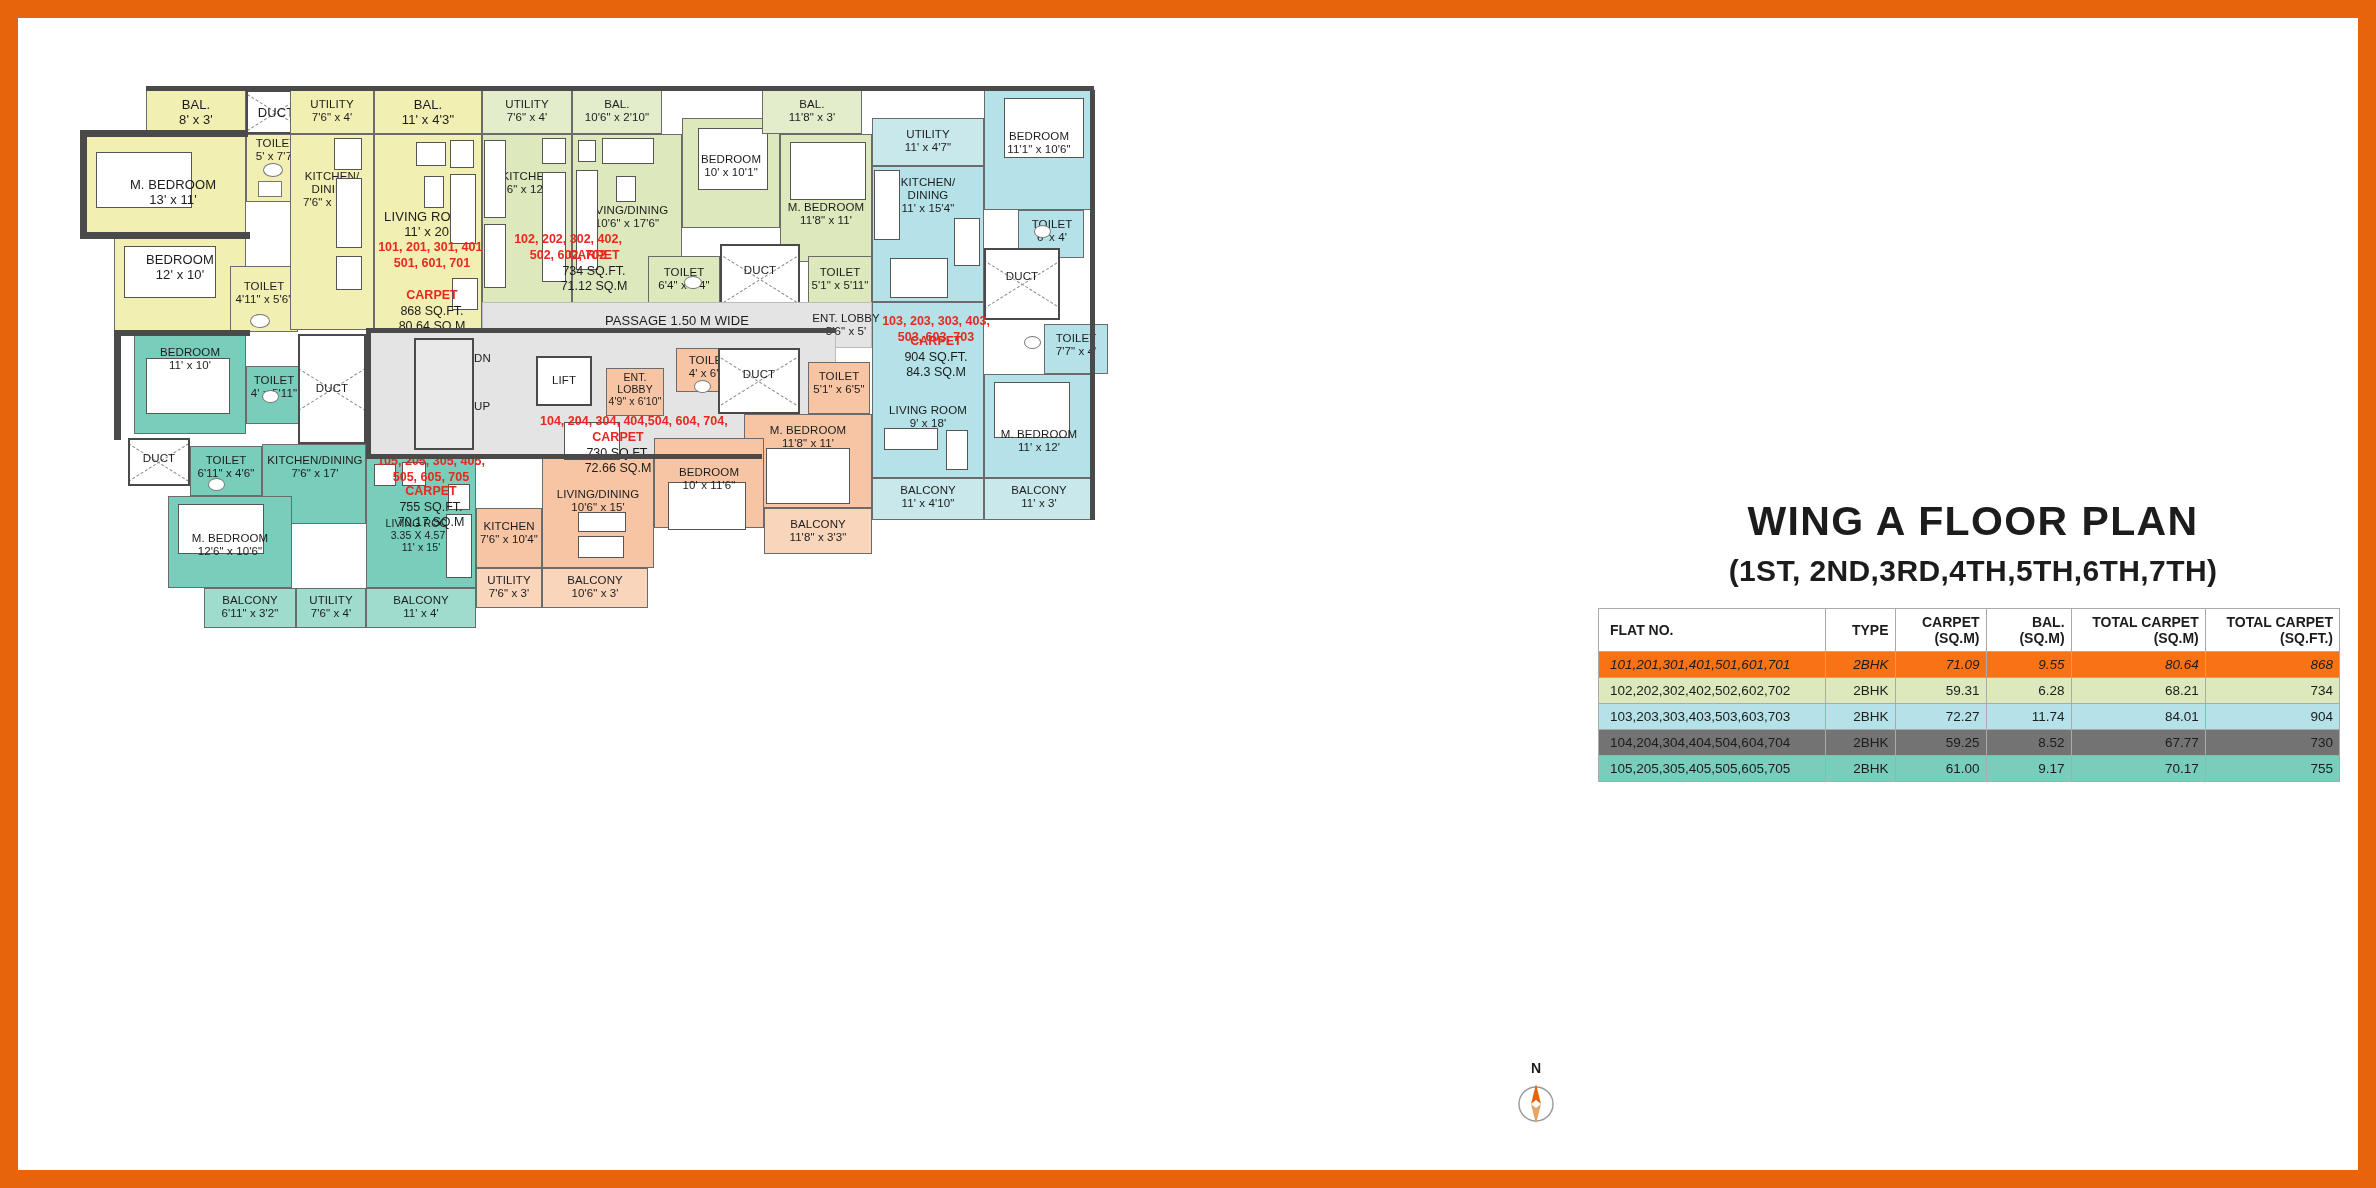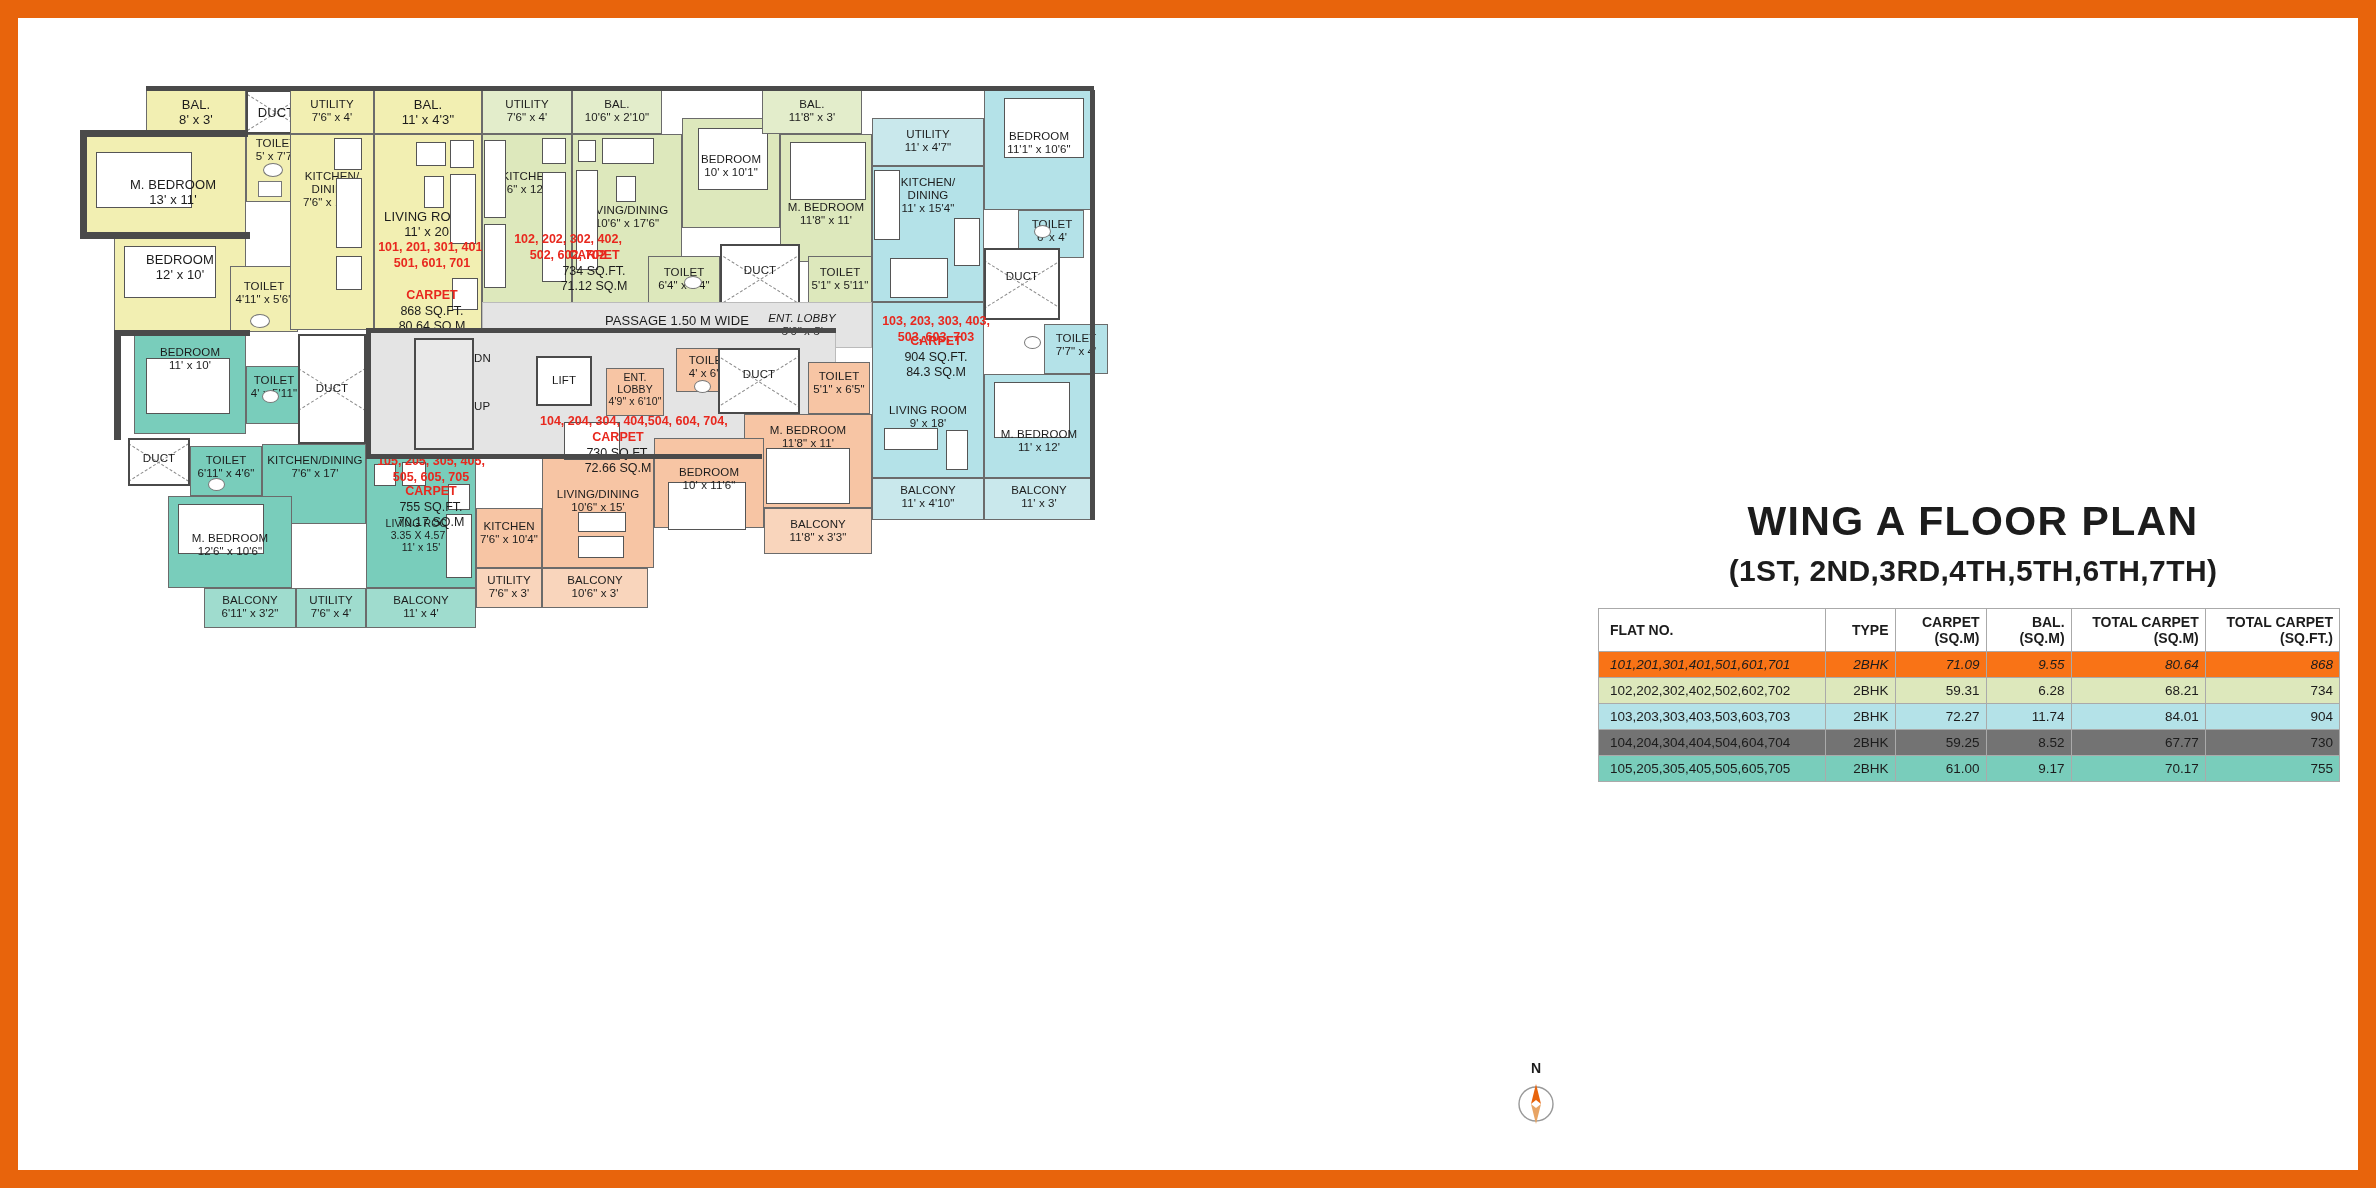--- a/index.html
+++ b/index.html
@@ -254,21 +254,21 @@
     <div class="lbl sm" style="left:456px;top:382px;width:30px;text-align:left;"><span>UP</span></div>
 
     <div class="rm" style="left:518px;top:338px;width:56px;height:50px;background:#fff;border:2px solid #4a4a4a;"></div>
     <div class="lbl sm" style="left:518px;top:356px;width:56px;"><span>LIFT</span></div>
 
     <div class="rm" style="left:588px;top:350px;width:58px;height:48px;background:#F7C5A4;"></div>
     <div class="lbl xs" style="left:584px;top:354px;width:66px;">
       ENT.<br>LOBBY<br><span>4'9" x 6'10"</span>
     </div>
 
-    <div class="lbl sm" style="left:746px;top:294px;width:76px;font-style:italic;">
+    <div class="lbl sm" style="left:790px;top:294px;width:76px;">
       ENT. LOBBY<br><span>5'6" x 5'</span>
     </div>
 
     <div class="rm" style="left:658px;top:330px;width:66px;height:44px;background:#F7C5A4;"></div>
     <div class="lbl sm" style="left:654px;top:336px;width:74px;">
       <span>TOILET</span><br><span>4' x 6'5"</span>
     </div>
     <div class="furn2" style="left:676px;top:362px;width:17px;height:13px;border-radius:50%;"></div>
 
     <div class="duct" style="left:700px;top:330px;width:82px;height:66px;"></div>

